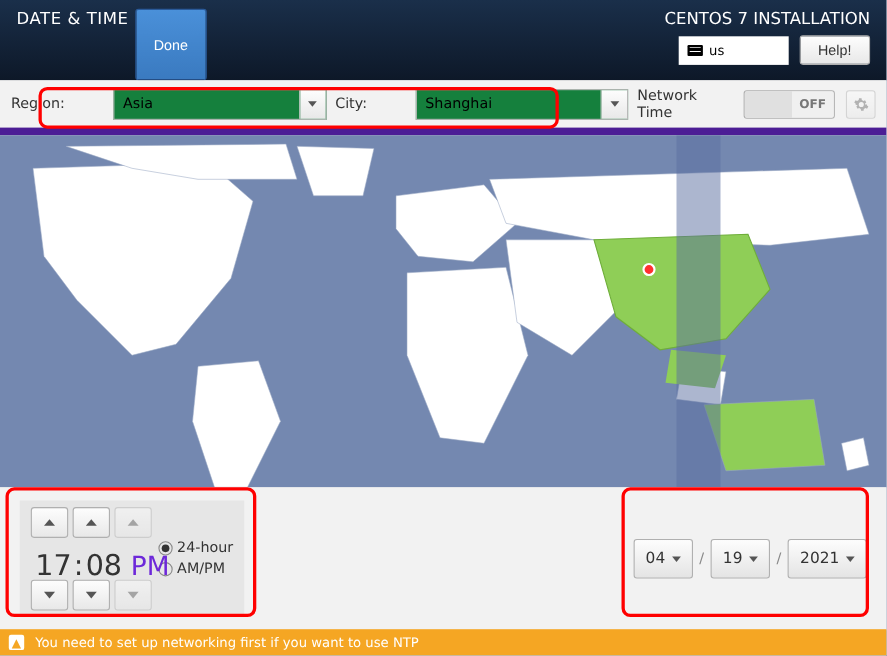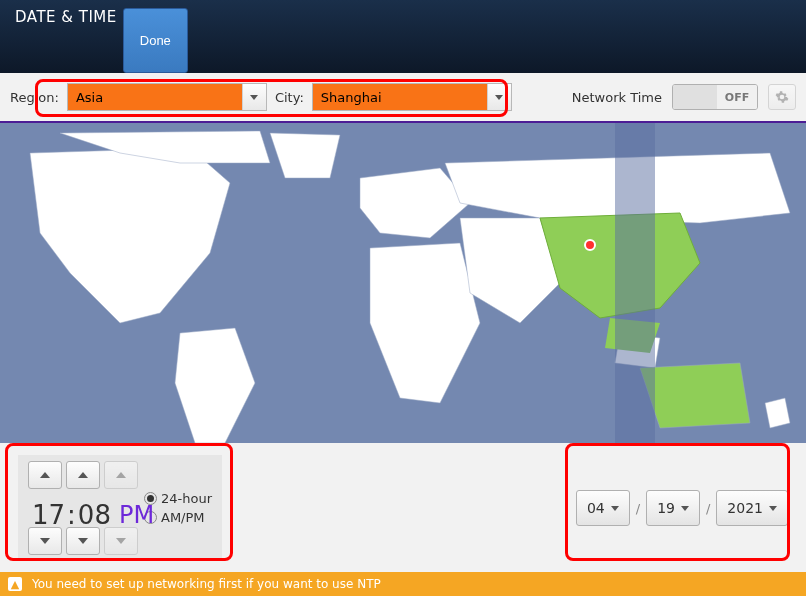--- a/index.html
+++ b/index.html
@@ -47,37 +47,38 @@
     color: #333;
     padding: 5px 16px;
     border-radius: 3px;
     font-size: 13px;
     cursor: pointer;
   }
   
   .toolbar {
     height: 50px;
     background: #f2f2f2;
-    border-bottom: 2px solid #4c1d95;
+    border-bottom: 7px solid #4c1d95;
     display: flex;
     align-items: center;
     padding: 0 10px;
     gap: 8px;
     position: relative;
   }
   .toolbar label { color: #333; font-size: 13px; }
   .combo {
-    background: #f97316;
+    background: #15803d;
     border: 1px solid #b8b8b8;
     height: 28px;
     display: flex;
     align-items: center;
     padding: 0 8px;
     position: relative;
     cursor: pointer;
+    margin-left: 36px;
   }
   .combo-region { width: 200px; }
   .combo-city { width: 200px; }
   .combo-arrow {
     position:absolute; right:0; top:0; bottom:0; width:24px;
     border-left:1px solid #d0d0d0;
     display:flex;align-items:center;justify-content:center;
     background:linear-gradient(to bottom,#fdfdfd,#e8e8e8);
   }
   .tri-down { width:0;height:0;border-left:4px solid transparent;border-right:4px solid transparent;border-top:5px solid #555;}
@@ -141,20 +142,30 @@
   .disabled{opacity:0.45;}
 </style>
 </head>
 <body>
 
 <div class="header">
   <div class="header-left">
     <div class="title">DATE &amp; TIME</div>
     <button class="done-btn">Done</button>
   </div>
+  <div class="header-right">
+    <div class="title-right">CENTOS 7 INSTALLATION</div>
+    <div class="header-right-row">
+      <div class="kb-indicator">
+        <span class="kb-icon"></span>
+        <span>us</span>
+      </div>
+      <button class="help-btn">Help!</button>
+    </div>
+  </div>
 </div>
 
 <div class="toolbar">
   <label>Region:</label>
   <div class="combo combo-region">
     <span>Asia</span>
     <div class="combo-arrow">
         <div class="tri-down"></div>
       </div>
   </div>

